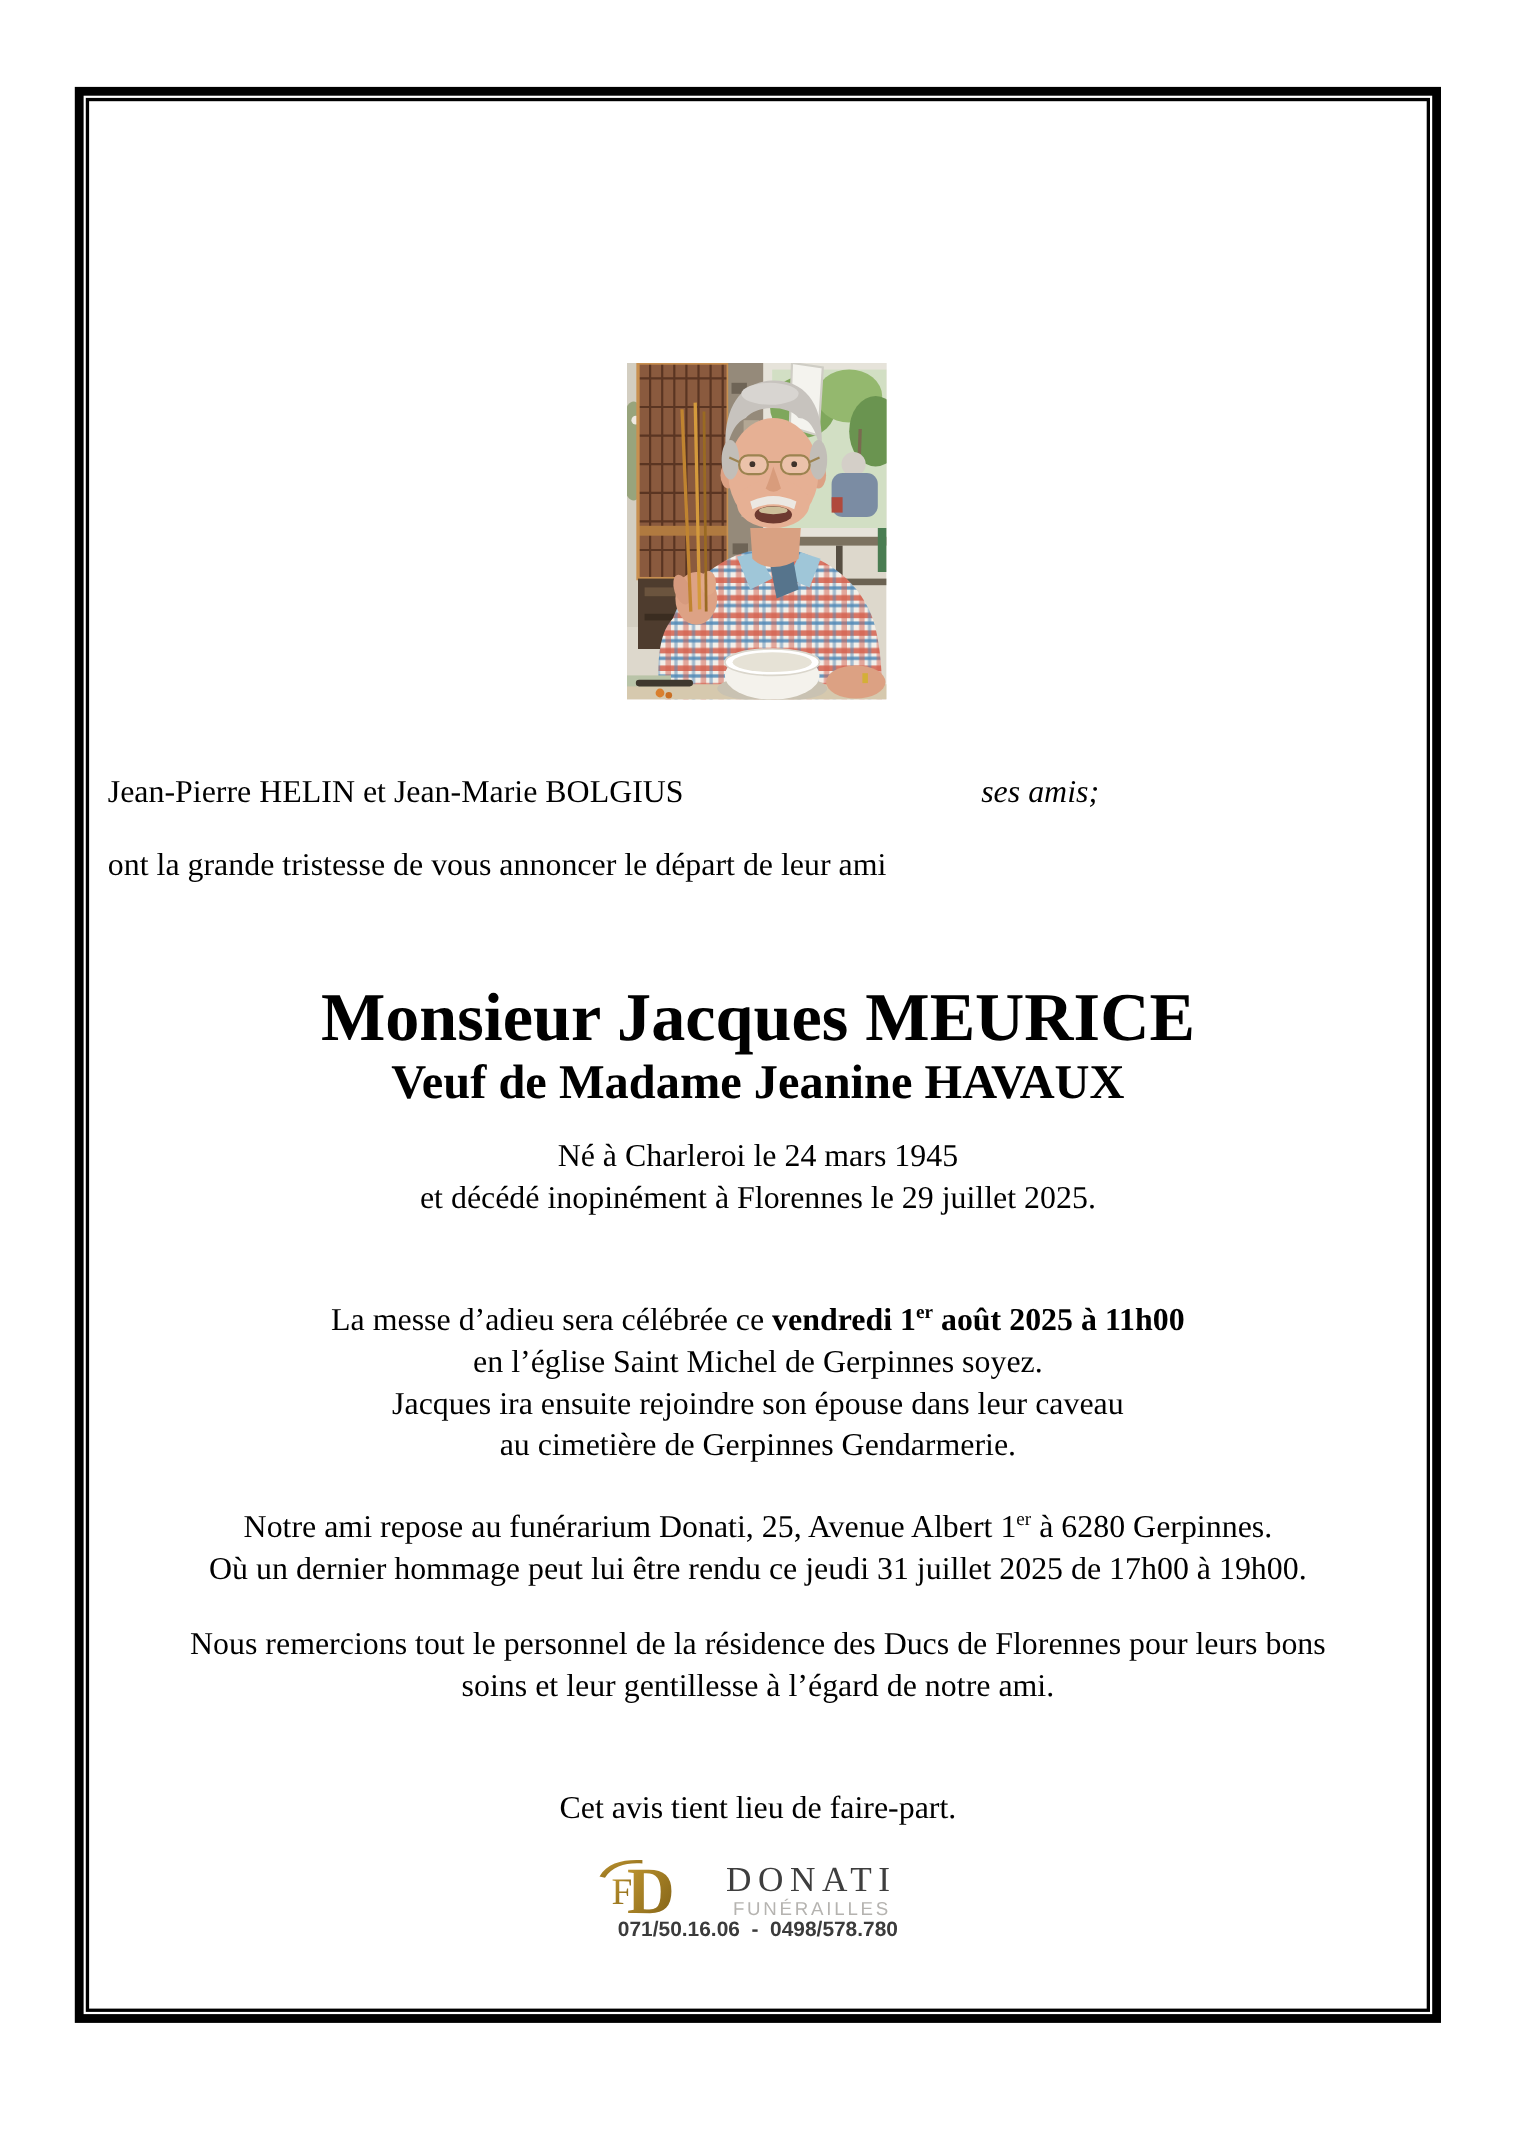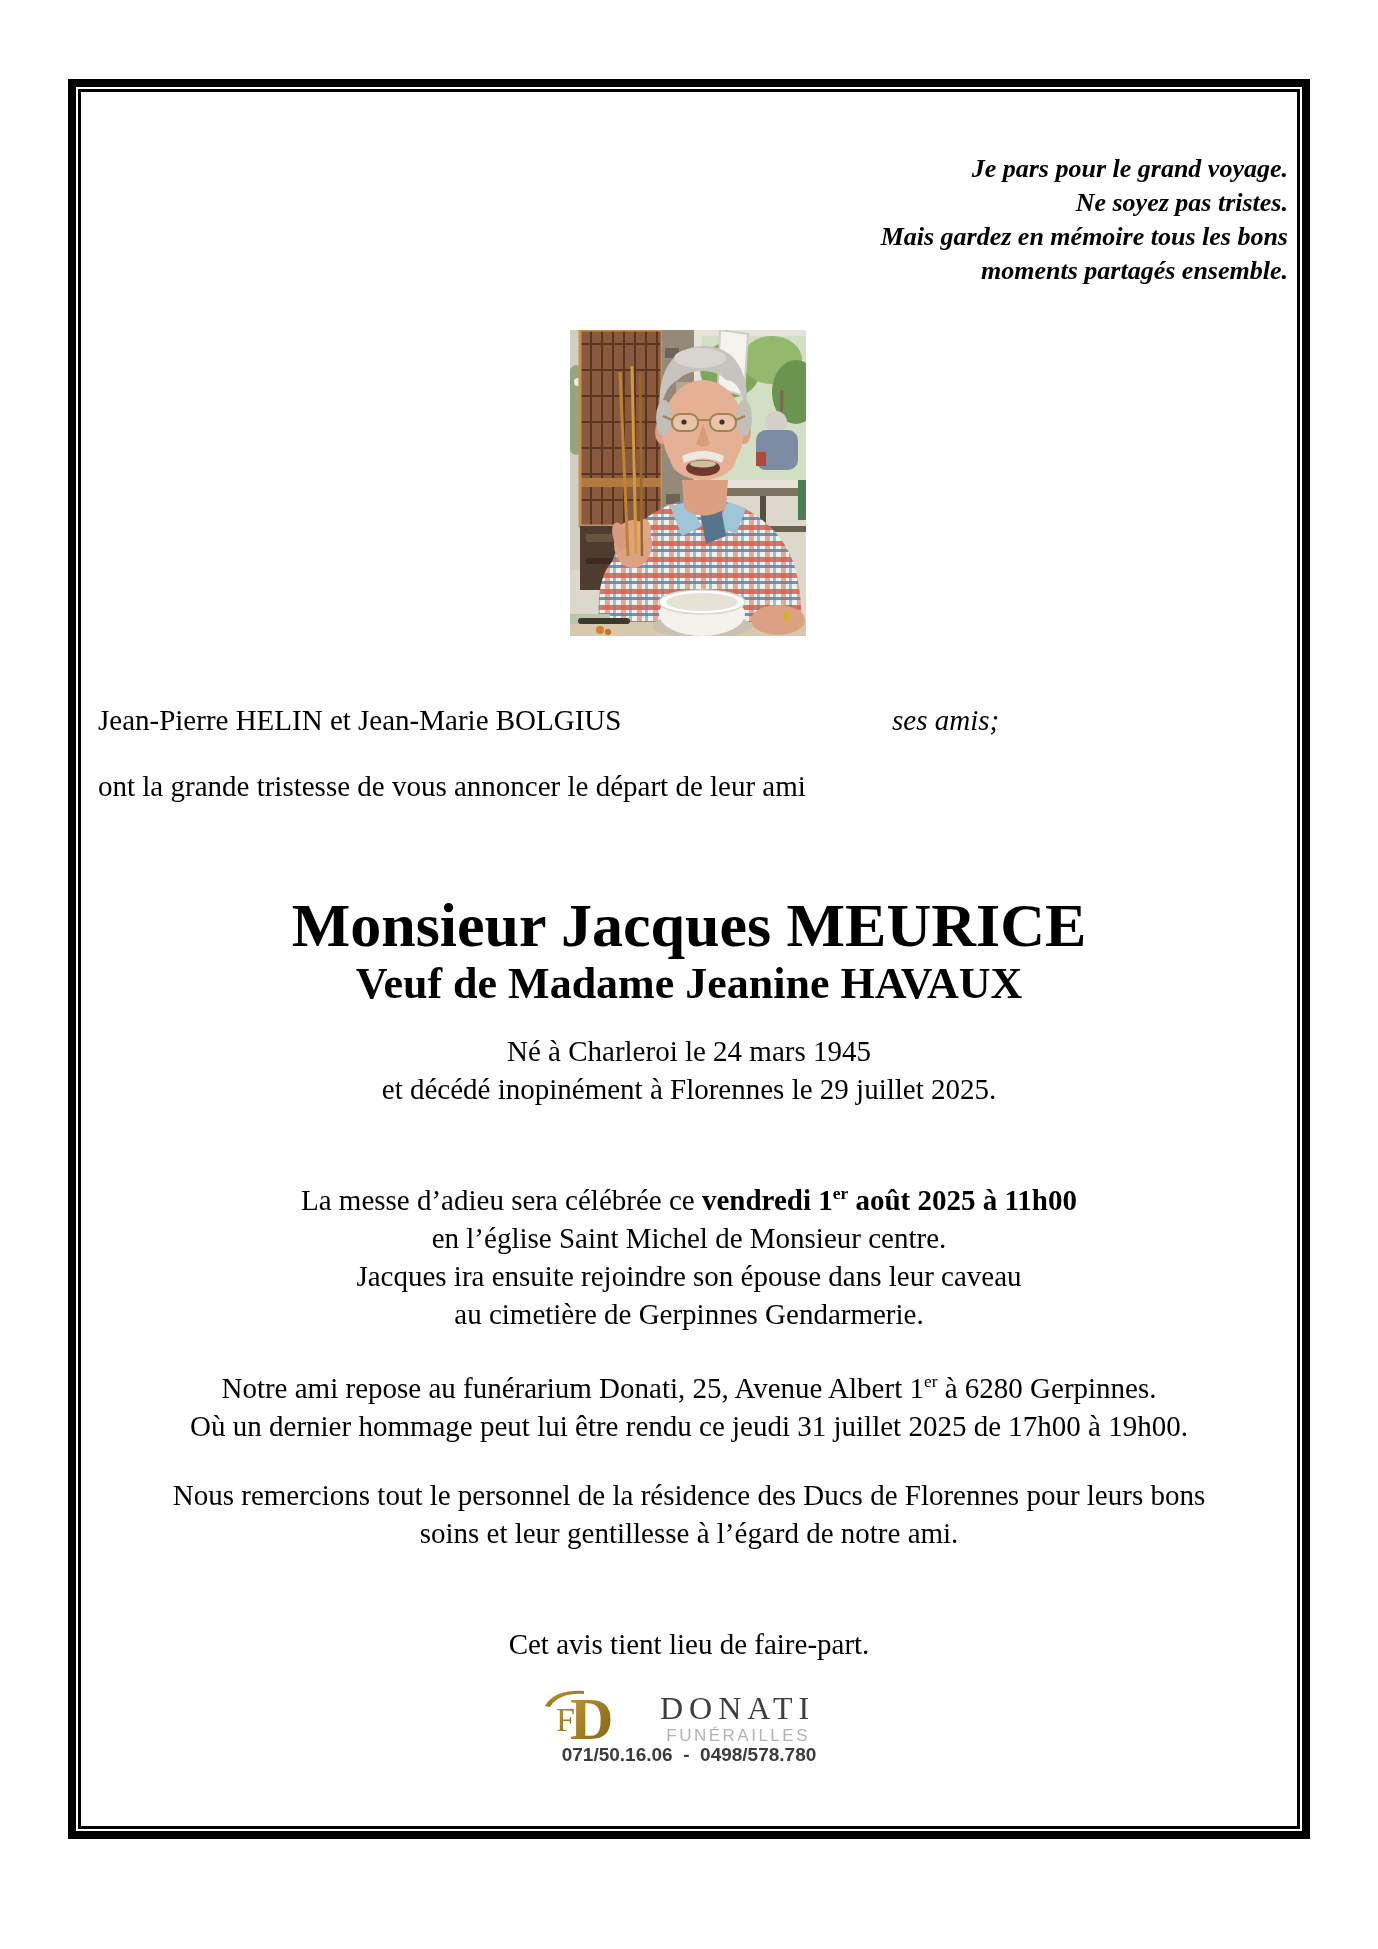--- a/index.html
+++ b/index.html
@@ -62,26 +62,20 @@
   }
 </style>
 </head>
 <body>
 
 <div class="page">
   <div class="frame-outer">
     <div class="frame-inner"></div>
   </div>
 
-  <div class="quote">
-    <div>Je pars pour le grand voyage.</div>
-    <div>Ne soyez pas tristes.</div>
-    <div>Mais gardez en mémoire tous les bons</div>
-    <div>moments partagés ensemble.</div>
-  </div>
 
   <div class="photo">
     <svg width="236" height="306" viewBox="0 0 236 306" xmlns="http://www.w3.org/2000/svg">
       <defs>
         <pattern id="plaid" width="16" height="16" patternUnits="userSpaceOnUse">
           <rect width="16" height="16" fill="#f3efe9"></rect>
           <rect x="0" y="3" width="16" height="5" fill="#d4604e" opacity="0.85"></rect>
           <rect x="0" y="11" width="16" height="3" fill="#4f87b5" opacity="0.85"></rect>
           <rect x="3" y="0" width="5" height="16" fill="#d4604e" opacity="0.5"></rect>
           <rect x="11" y="0" width="3" height="16" fill="#4f87b5" opacity="0.5"></rect>
@@ -206,21 +200,21 @@
 
   <div class="center-block birth">
     <div>Né à Charleroi le 24 mars 1945</div>
     <div>et décédé inopinément à Florennes le 29 juillet 2025.</div>
   </div>
 
   <div class="center-block ceremony">
     <div>
       <span>La messe d’adieu sera célébrée ce </span><span class="b">vendredi 1</span><sup class="er b">er</sup><span class="b"> août 2025 à 11h00</span>
     </div>
-    <div>en l’église Saint Michel de Monsieur centre.</div>
+    <div>en l’église Saint Michel de Gerpinnes soyez.</div>
     <div>Jacques ira ensuite rejoindre son épouse dans leur caveau</div>
     <div>au cimetière de Gerpinnes Gendarmerie.</div>
   </div>
 
   <div class="center-block repose">
     <div>
       <span>Notre ami repose au funérarium Donati, 25, Avenue Albert 1</span><sup class="er">er</sup><span> à 6280 Gerpinnes.</span>
     </div>
     <div>Où un dernier hommage peut lui être rendu ce jeudi 31 juillet 2025 de 17h00 à 19h00.</div>
   </div>

